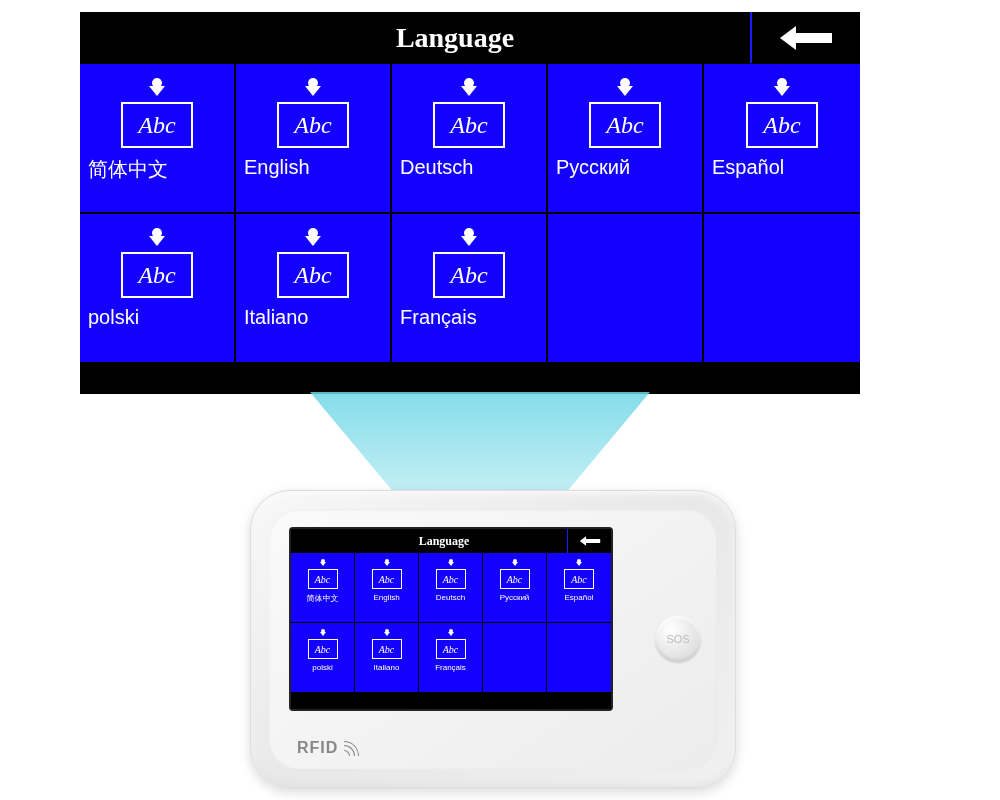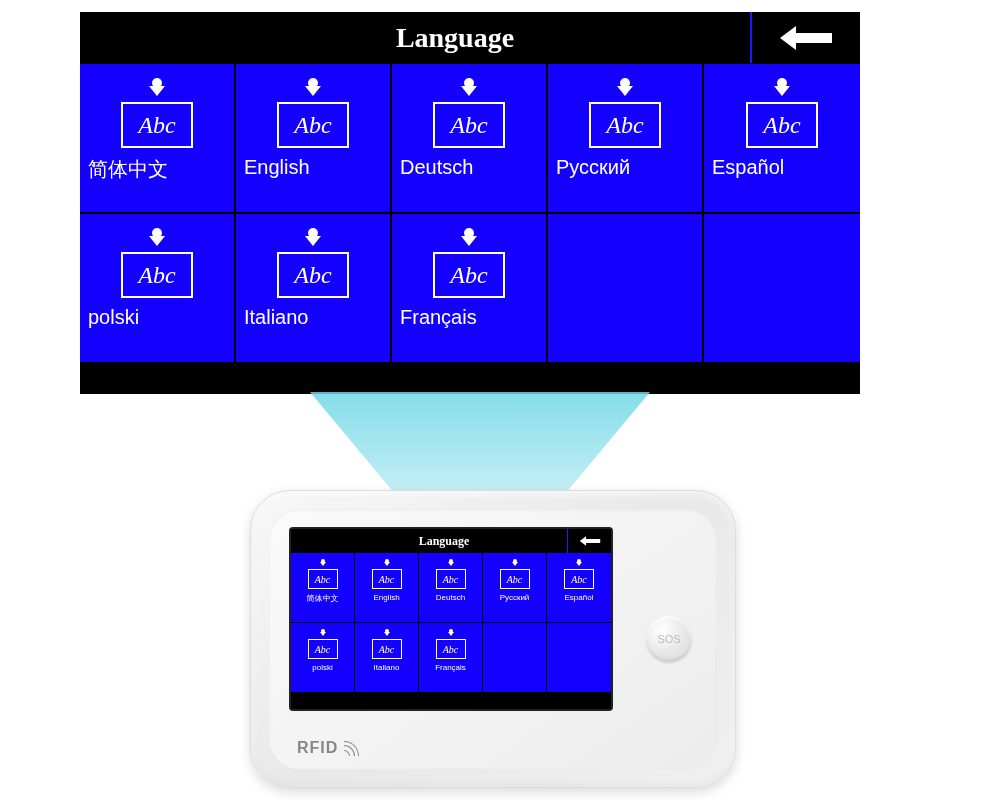--- a/index.html
+++ b/index.html
@@ -173,21 +173,21 @@
   .s-cell:nth-child(5n){border-right:none;}
   .s-abc { width:30px; height:30px; position:relative; display:flex; align-items:flex-end; justify-content:center;}
   .s-pin { position:absolute; top:0; left:50%; transform:translateX(-50%); width:4px; height:4px; background:#fff; border-radius:50%;}
   .s-pin::after{content:"";position:absolute;top:3px;left:50%;transform:translateX(-50%);width:0;height:0;border-left:3px solid transparent;border-right:3px solid transparent;border-top:4px solid #fff;}
   .s-board { width:30px; height:20px; border:1px solid #fff; color:#fff; font-style:italic; font-family:'Brush Script MT',cursive; font-size:10px; display:flex; align-items:center; justify-content:center;}
   .s-label { color:#fff; font-size:8px; font-family:Arial,'Microsoft YaHei',sans-serif; margin-top:4px; }
   .s-footer { height:16px; background:#000; }
 
   .sos-btn {
     position: absolute;
-    right: 43px;
+    right: 34px;
     top: 50%;
     transform: translateY(-50%);
     width: 46px;
     height: 46px;
     border-radius: 50%;
     background: radial-gradient(circle at 35% 30%, #ffffff, #e4e4e4 60%, #d8d8d8);
     box-shadow: inset 0 2px 3px rgba(255,255,255,0.9), inset 0 -2px 3px rgba(0,0,0,0.1), 0 1px 2px rgba(0,0,0,0.15);
     display:flex; align-items:center; justify-content:center;
     color:#bbb; font-size:11px; font-family:Arial,sans-serif;
   }

